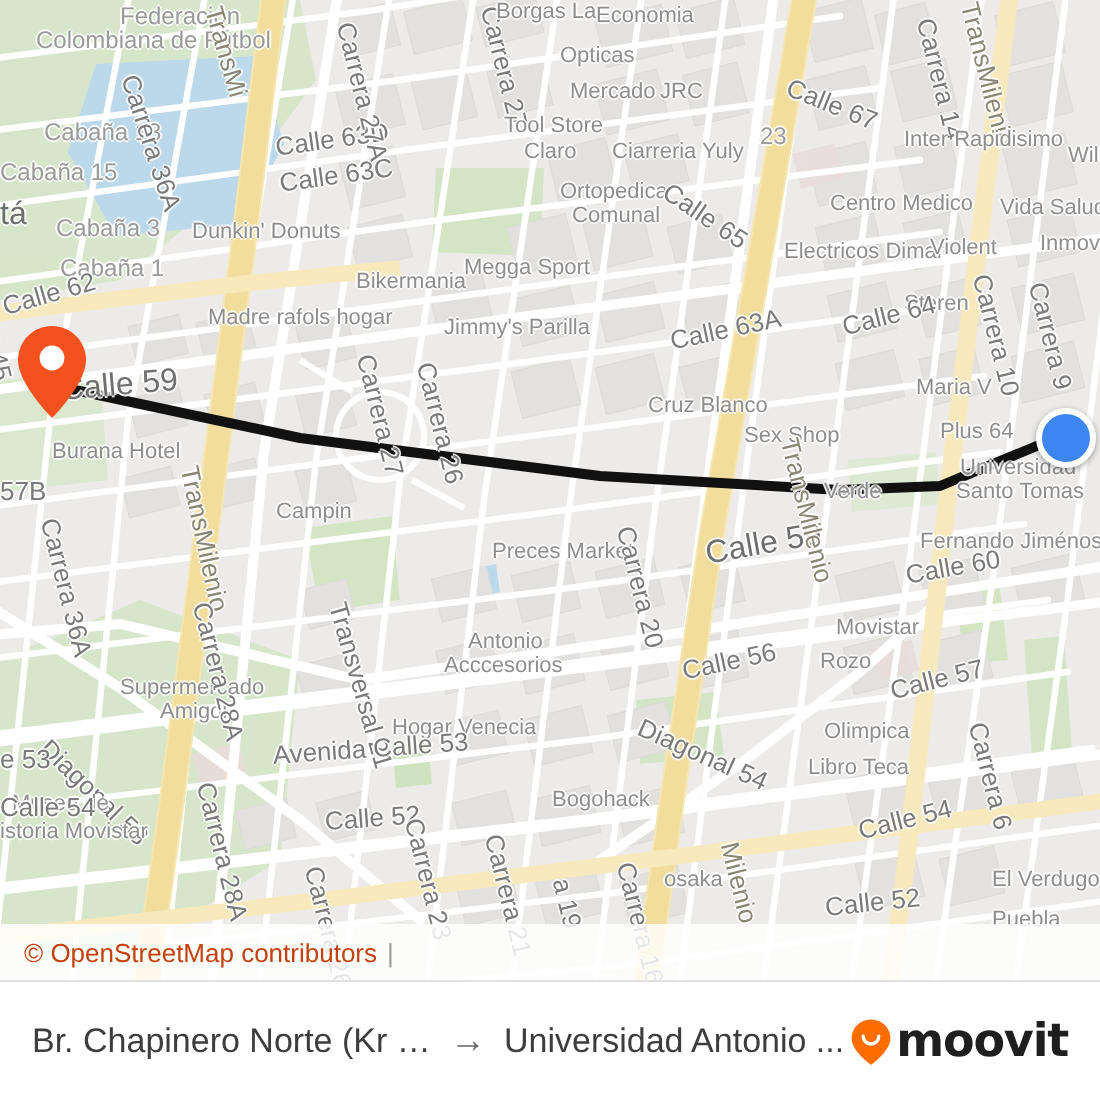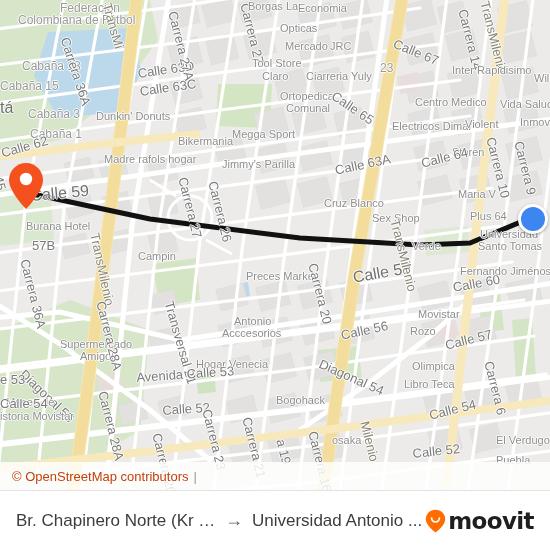--- a/index.html
+++ b/index.html
@@ -346,21 +346,21 @@
         <div class="mlabel trans" style="left: 112px; top: 2px; transform: rotate(74deg); transform-origin: left top;">TransMi</div>
         <div class="mlabel street" style="left: 137px; top: 68px; transform: rotate(-8deg); transform-origin: left top;">Calle 63D</div>
         <div class="mlabel street" style="left: 139px; top: 86px; transform: rotate(-8deg); transform-origin: left top;">Calle 63C</div>
         <div class="mlabel poi" style="left: 96px; top: 110px;">Dunkin' Donuts</div>
         <div class="mlabel poi" style="left: 178px; top: 135px;">Bikermania</div>
         <div class="mlabel poi" style="left: 104px; top: 153px;">Madre rafols hogar</div>
         <div class="mlabel street" style="left: 0px; top: 148px; transform: rotate(-16deg); transform-origin: left top;">Calle 62</div>
         <div class="mlabel street" style="left: 0px; top: 160px; transform: rotate(76deg); transform-origin: left top;">ra 45</div>
         <div class="mlabel street-big" style="left: 30px; top: 190px; transform: rotate(-5deg); transform-origin: left top;">Calle 59</div>
         <div class="mlabel poi" style="left: 26px; top: 220px;">Burana Hotel</div>
-        <div class="mlabel street" style="left: 0px; top: 240px; margin-left: 32px;">57B</div>
+        <div class="mlabel street" style="left: 0px; top: 240px;">57B</div>
         <div class="mlabel street" style="left: 30px; top: 258px; transform: rotate(76deg); transform-origin: left top;">Carrera 36A</div>
         <div class="mlabel trans" style="left: 100px; top: 232px; transform: rotate(78deg); transform-origin: left top;">TransMilenio</div>
         <div class="mlabel poi" style="left: 138px; top: 250px;">Campin</div>
         <div class="mlabel street" style="left: 178px; top: 10px; transform: rotate(76deg); transform-origin: left top;">Carrera 27A</div>
         <div class="mlabel street" style="left: 250px; top: 2px; transform: rotate(76deg); transform-origin: left top;">Carrera 27</div>
         <div class="mlabel poi" style="left: 248px; top: 0px;">Borgas La</div>
         <div class="mlabel poi" style="left: 298px; top: 2px;">Economia</div>
         <div class="mlabel poi" style="left: 280px; top: 22px;">Opticas</div>
         <div class="mlabel poi" style="left: 285px; top: 40px;">Mercado</div>
         <div class="mlabel poi" style="left: 330px; top: 40px;">JRC</div>

